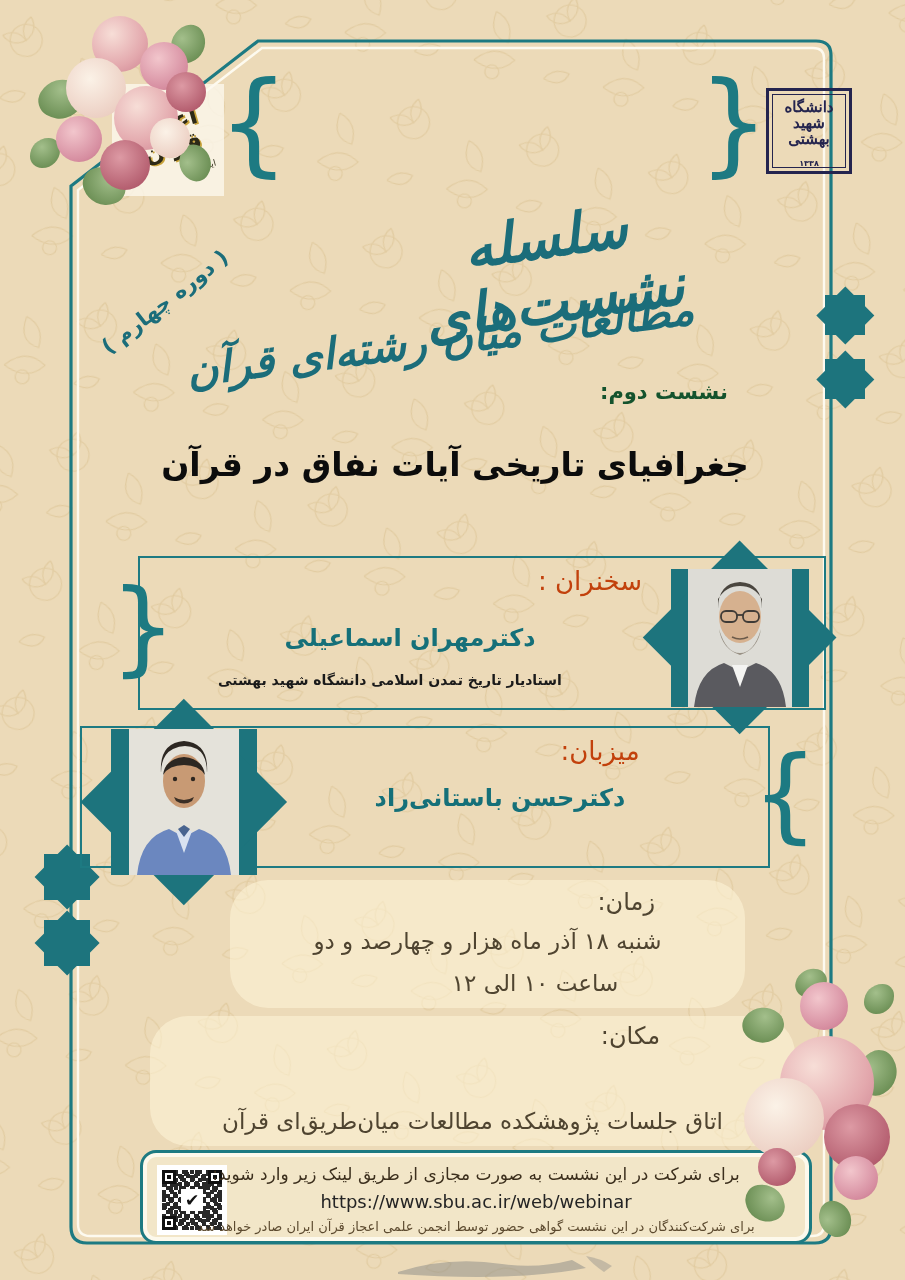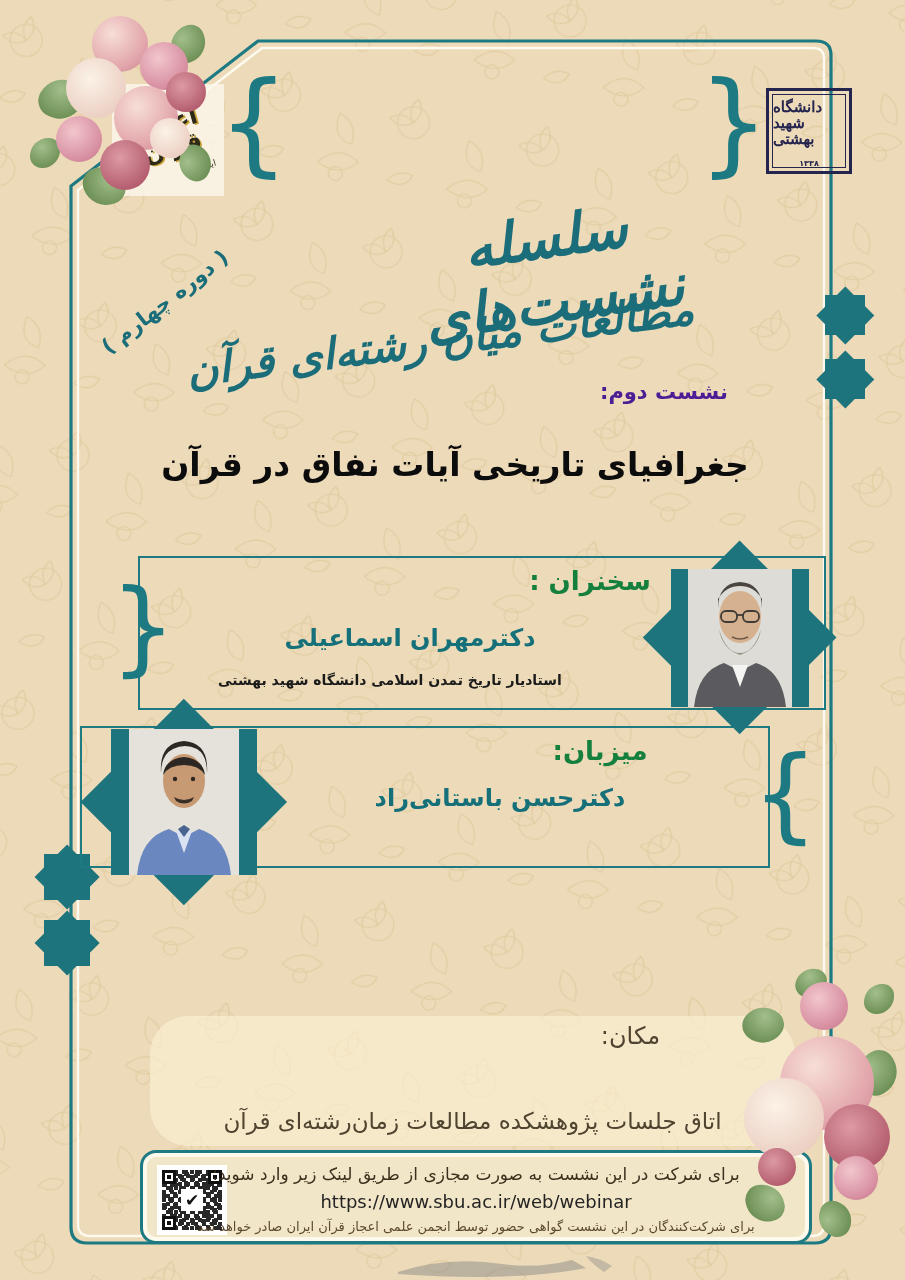--- a/index.html
+++ b/index.html
@@ -29,49 +29,49 @@
 
   
   .hdr-box{left:250px;top:61px;width:462px;height:116px;border:3px solid #135f68;
     display:flex;flex-direction:column;justify-content:center;gap:7px;text-align:center;}
   .hdr-box div{font-weight:bold;font-size:19.5px;color:#1c2e44;}
 
   
   .seal{left:766px;top:88px;width:86px;height:86px;border:3px solid #24244e;box-sizing:border-box;}
   .seal .inner{position:absolute;inset:3px;border:1px solid #24244e;}
   .seal .txt{position:absolute;inset:8px 4px 12px 4px;font-family:Liberation Sans, sans-serif;
-    font-weight:bold;font-size:15px;line-height:1.08;color:#24244e;text-align:left;}
+    font-weight:bold;font-size:15px;line-height:1.08;color:#24244e;text-align:center;}
   .seal .yr{position:absolute;bottom:3px;left:0;right:0;text-align:center;font-size:8px;color:#24244e;font-weight:bold;}
 
   
   .assoc{left:112px;top:84px;width:112px;height:112px;background:rgba(252,248,238,.78);}
   .assoc .big{position:absolute;left:6px;right:4px;top:26px;text-align:center;
     font-family:"DejaVu Serif","DejaVu Sans",serif;font-weight:bold;font-size:24px;color:#2d2a17;
     transform:rotate(-16deg);text-shadow:1.5px 1.5px 0 #c9a33a;line-height:1.05;}
   .assoc .sm1{position:absolute;left:8px;top:54px;font-size:9px;color:#3c3824;transform:rotate(-16deg);}
   .assoc .sm2{position:absolute;right:8px;bottom:26px;font-size:9px;color:#3c3824;transform:rotate(-16deg);}
 
   
   .title1{left:330px;top:205px;width:440px;text-align:center;transform:rotate(-8deg);
     font-size:56px;font-weight:bold;font-style:italic;color:#1b6d7a;}
   .title2{left:140px;top:315px;width:600px;text-align:center;transform:rotate(-7deg);
     font-size:43px;font-weight:bold;font-style:italic;color:#1b6d7a;}
   .edition{left:55px;top:290px;width:220px;text-align:center;transform:rotate(-38deg);
     font-size:21px;font-weight:bold;color:#1b6d7a;}
 
   .session-label{left:600px;top:380px;width:200px;text-align:left;
-    font-size:21px;font-weight:bold;color:#4c1d95;}
+    font-size:21px;font-weight:bold;color:#14532d;}
   .topic{left:100px;top:445px;width:710px;text-align:center;
     font-size:33px;font-weight:bold;color:#0c0c0c;}
 
   
   .person-box{border:2.5px solid #1d7a82;box-sizing:border-box;}
   .spk-box{left:138px;top:556px;width:688px;height:154px;}
   .hst-box{left:80px;top:726px;width:690px;height:142px;}
-  .p-label{font-size:26px;font-weight:bold;color:#15803d;}
+  .p-label{font-size:26px;font-weight:normal;color:#c2410c;}
   .p-name{font-size:24px;font-weight:bold;color:#157079;}
   .p-affil{font-size:14px;font-weight:bold;color:#1a1a1a;}
 
   
   .panel{background:rgba(255,245,216,.55);border-radius:38px;}
   .time-panel{left:230px;top:880px;width:515px;height:128px;}
   .loc-panel{left:150px;top:1016px;width:645px;height:130px;}
   .panel div{color:#4f4430;}
   .pn-label{position:absolute;font-size:24px;}
   .pn-line{position:absolute;font-size:23px;text-align:center;}
@@ -232,24 +232,29 @@
       <path d="M49 100 L55 108 L61 100 L55 96 Z" fill="#49648f"></path>
       <path d="M32 44 Q30 14 55 12 Q80 14 78 44 Q78 26 68 20 Q56 14 44 20 Q32 26 32 44 Z" fill="#2c2722"></path>
       <ellipse cx="55" cy="52" rx="21" ry="27" fill="#c89a74"></ellipse>
       <path d="M34 46 Q36 30 55 28 Q74 30 76 46 Q70 36 55 36 Q40 36 34 46 Z" fill="#2c2722"></path>
       <path d="M45 68 Q55 74 65 68 L63 72 Q55 77 47 72 Z" fill="#3a2f26"></path>
       <circle cx="46" cy="50" r="2.2" fill="#2e2620"></circle>
       <circle cx="64" cy="50" r="2.2" fill="#2e2620"></circle>
     </svg>
   </div>
 
+  <div class="abs panel time-panel" style="z-index:2">
+    <div class="pn-label" style="right:90px;top:8px">زمان:</div>
+    <div class="pn-line" style="left:0;width:515px;top:48px">شنبه ۱۸ آذر ماه هزار و چهارصد و دو</div>
+    <div class="pn-line" style="left:95px;width:420px;top:90px">ساعت ۱۰ الی ۱۲</div>
+  </div>
 
   <div class="abs panel loc-panel" style="z-index:2">
     <div class="pn-label" style="right:135px;top:6px">مکان:</div>
-    <div class="pn-line" style="left:0;width:645px;top:92px">اتاق جلسات پژوهشکده مطالعات زمان‌رشته‌ای قرآن</div>
+    <div class="pn-line" style="left:0;width:645px;top:92px">اتاق جلسات پژوهشکده مطالعات میان‌طریق‌ای قرآن</div>
   </div>
 
   <div class="abs footer-box" style="z-index:5">
     <div class="qr">
       <div class="qr-noise"></div>
       <div class="finder f-tl"></div>
       <div class="finder f-tr"></div>
       <div class="finder f-bl"></div>
       <div class="qr-center">✔</div>
     </div>

